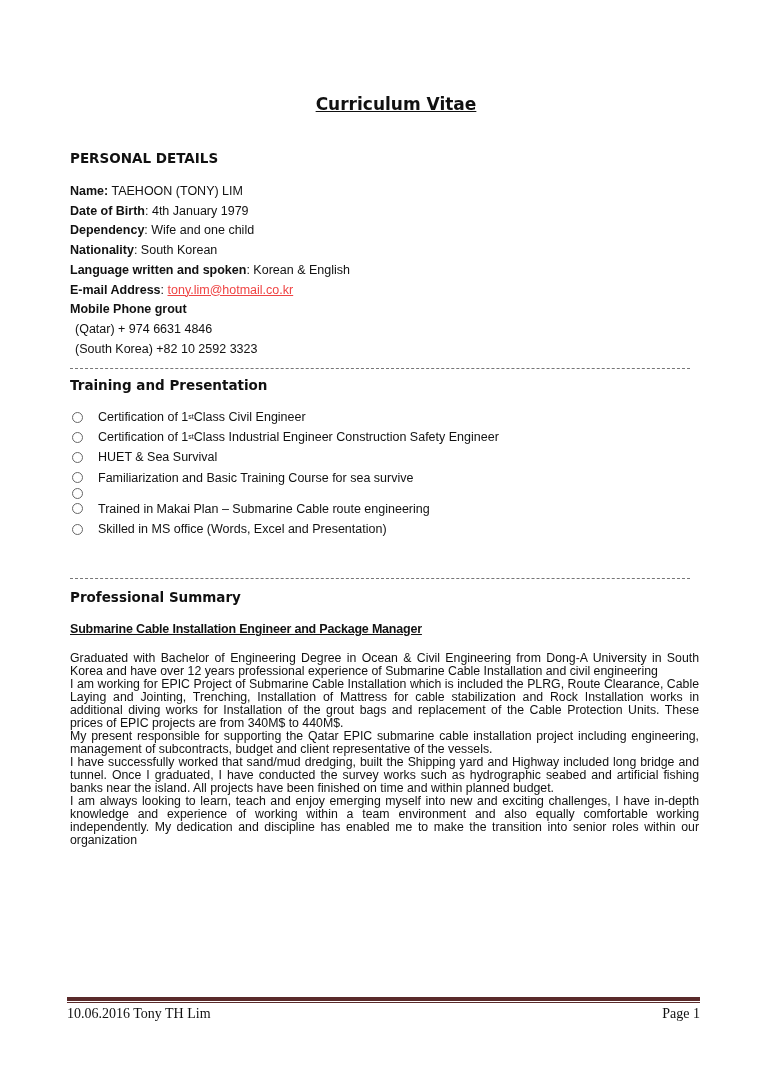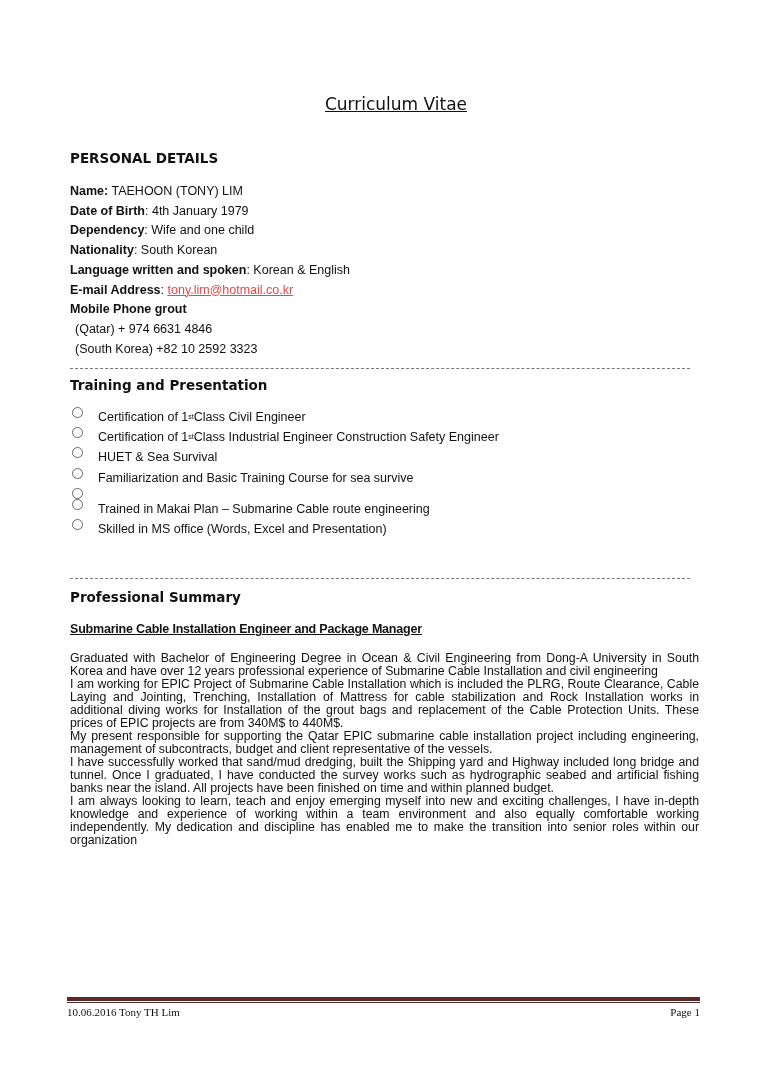--- a/index.html
+++ b/index.html
@@ -1,45 +1,45 @@
 <!DOCTYPE html>
 <html><head>
   <meta charset="utf-8">
   <style>
     html, body { margin: 0; padding: 0; background: #ffffff; }
     body { width: 768px; height: 1087px; position: relative; overflow: hidden;
            font-family: "Liberation Sans", sans-serif; color: #111; }
     .page { position: absolute; left: 0; top: 0; width: 768px; height: 1087px; }
     .title { position: absolute; left: 0; right: 0; top: 94px; text-align: center;
-             font-family: "DejaVu Sans", sans-serif; font-weight: normal; font-size: 17px;
+             font-family: "DejaVu Sans", sans-serif; font-weight: bold; font-size: 17px;
              text-decoration: underline; padding-left: 24px; }
     .h1 { position: absolute; left: 70px; font-family: "DejaVu Sans", sans-serif;
           font-weight: bold; font-size: 13.5px; }
     .personal { position: absolute; left: 70px; top: 182px; font-size: 12.5px; line-height: 19.7px; }
     .personal .row b { font-weight: bold; }
     .personal a { color: #ef4444; text-decoration: underline; }
     .indent { padding-left: 5px; }
     .sep { position: absolute; left: 70px; width: 620px; height: 0;
            border-top: 1.5px dashed #777; }
     .qual { position: absolute; left: 72px; top: 407px; font-size: 12.5px; line-height: 20.2px;
             margin: 0; padding: 0; list-style: none; }
-    .qual li { display: flex; }
+    .qual li { display: flex; align-items: center; }
     .radio { width: 9px; height: 9px; border: 1px solid #666; border-radius: 50%;
              display: inline-block; margin-right: 15px; flex: none; }
     .qual sup { font-size: 7px; vertical-align: 6px; }
     .subtitle { position: absolute; left: 70px; top: 622px; font-size: 12.5px; font-weight: bold;
                 text-decoration: underline; letter-spacing: -0.2px; }
     .summary { position: absolute; left: 70px; top: 652px; width: 629px; font-size: 12.3px;
                line-height: 13px; text-align: justify; }
     .summary p { margin: 0; }
     .footer-line { position: absolute; left: 67px; width: 633px; top: 997px; height: 4px;
                    background: #5a2a2a; }
     .footer-line2 { position: absolute; left: 67px; width: 633px; top: 1002px; height: 1px; background: #5a2a2a; }
     .footer { position: absolute; left: 67px; width: 633px; top: 1006px;
-              font-family: "Liberation Serif", serif; font-size: 11px;
+              font-family: "Liberation Serif", serif; font-size: 14px;
               display: flex; justify-content: space-between; }
   </style>
 </head>
 <body>
 
 <div class="page">
   <div class="title">Curriculum Vitae</div>
 
   <div class="h1" style="top:150px">PERSONAL DETAILS</div>
 

